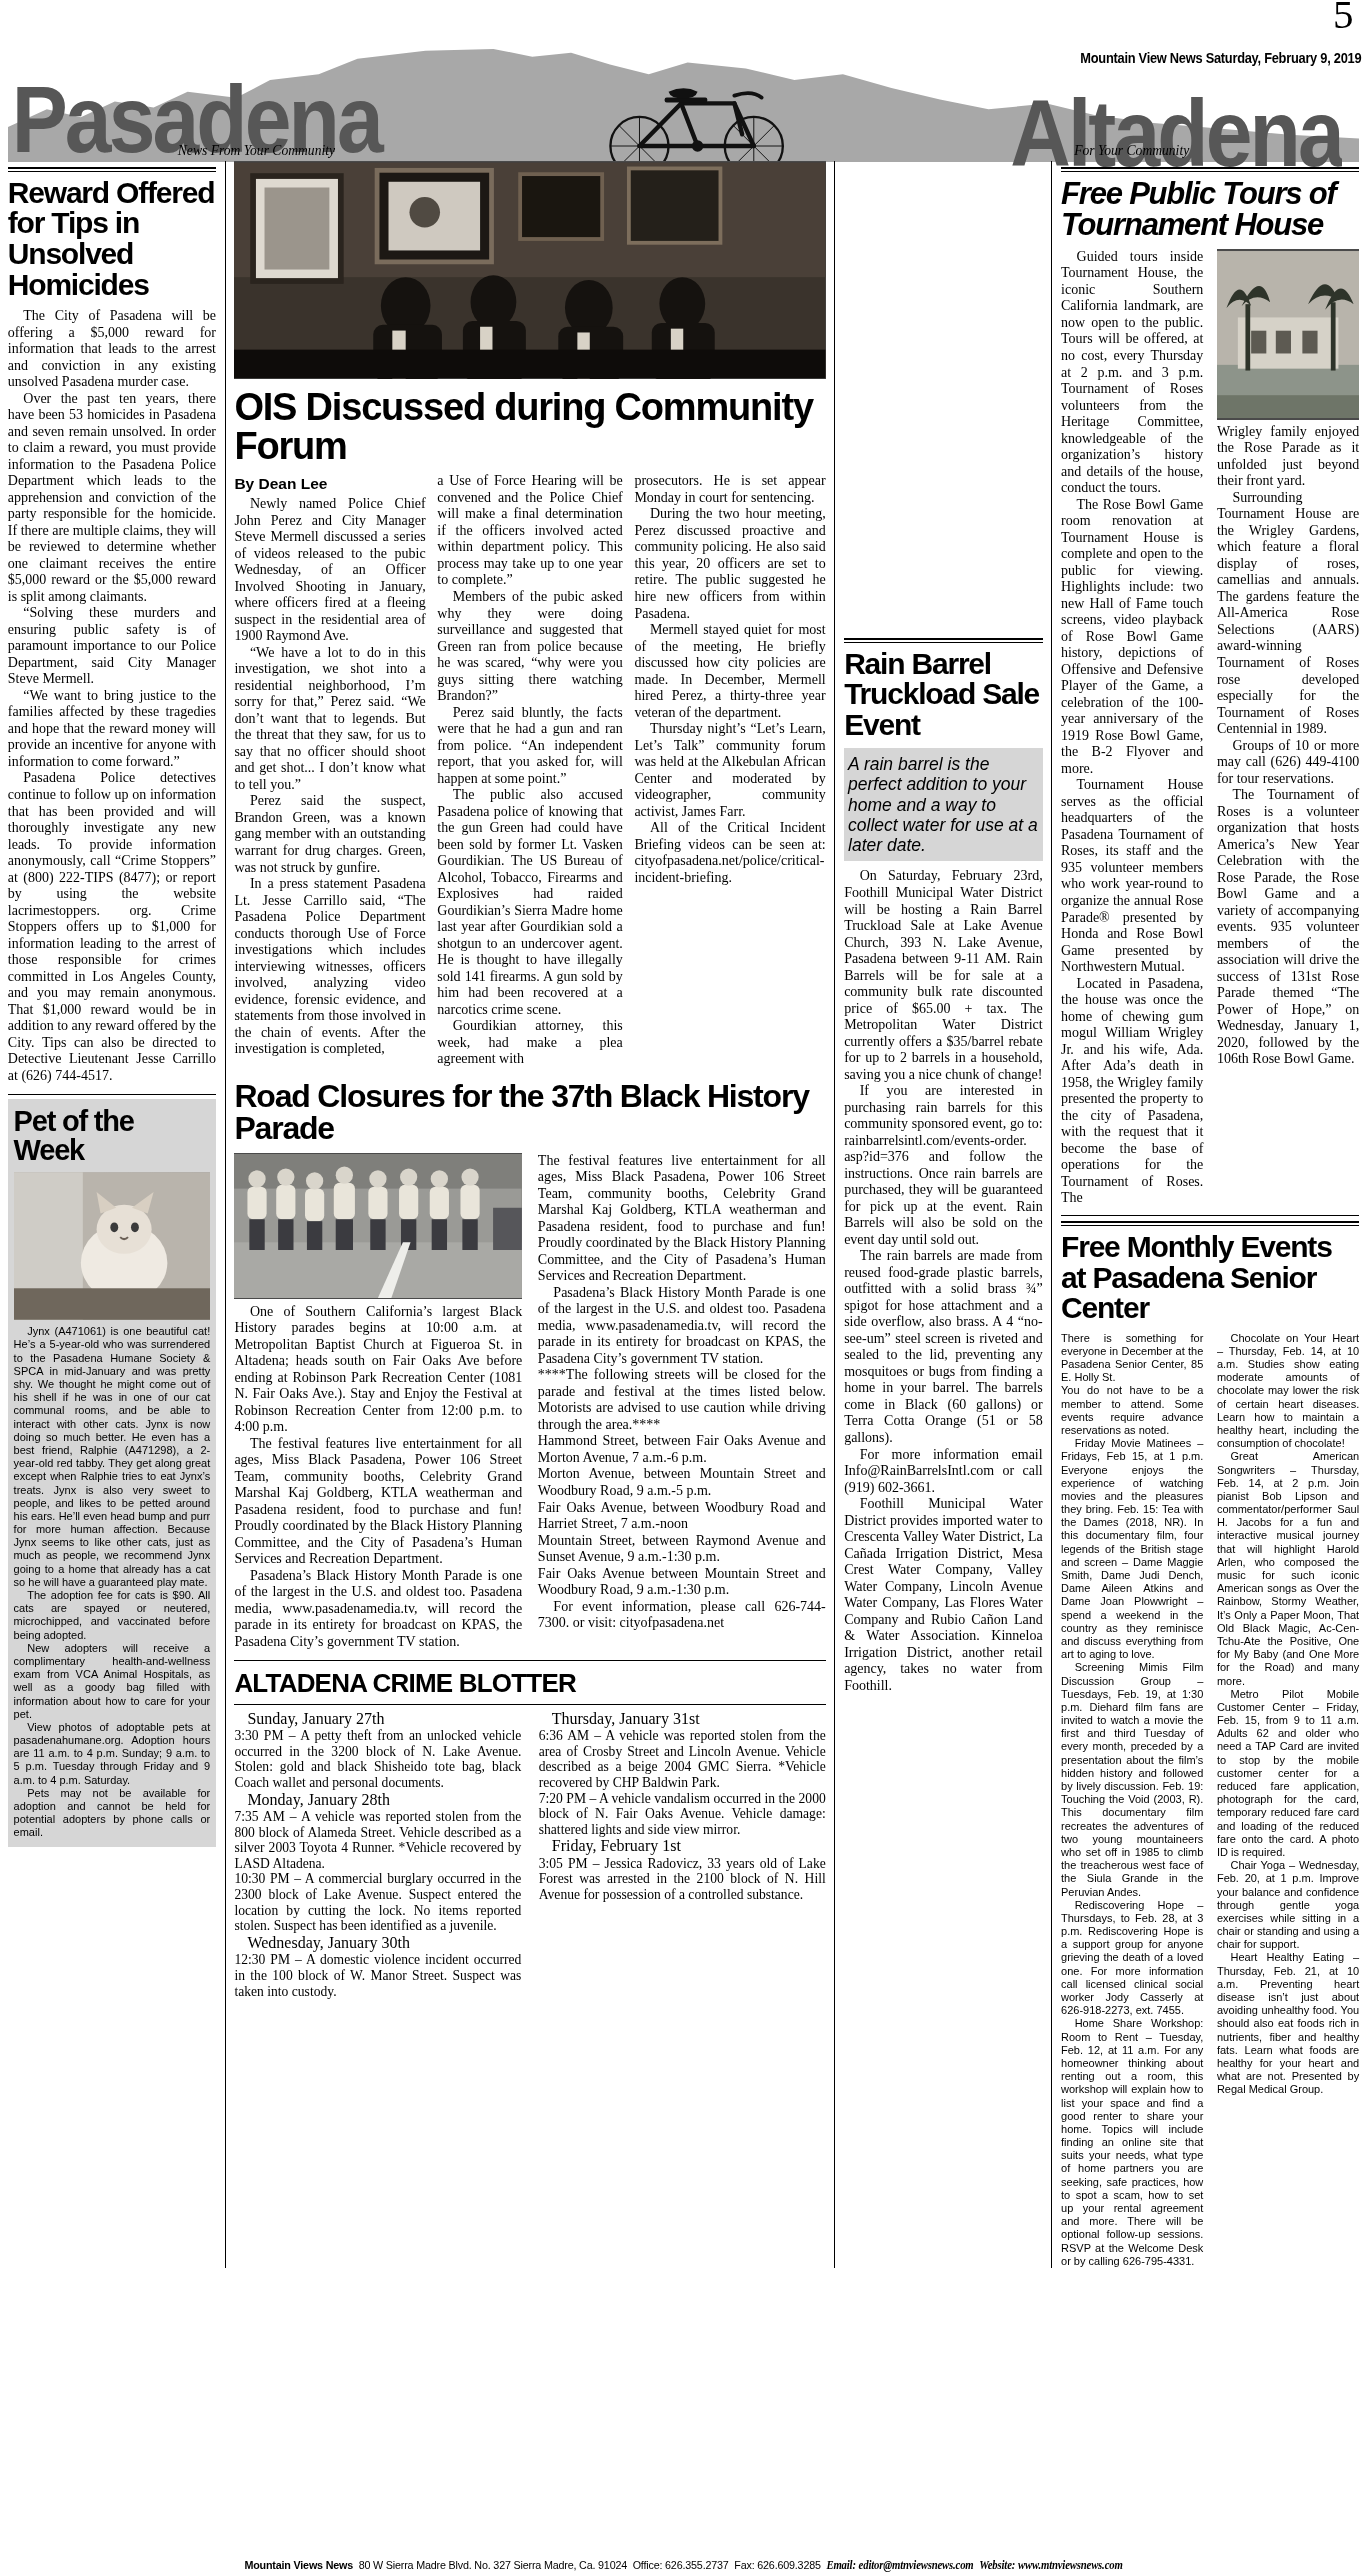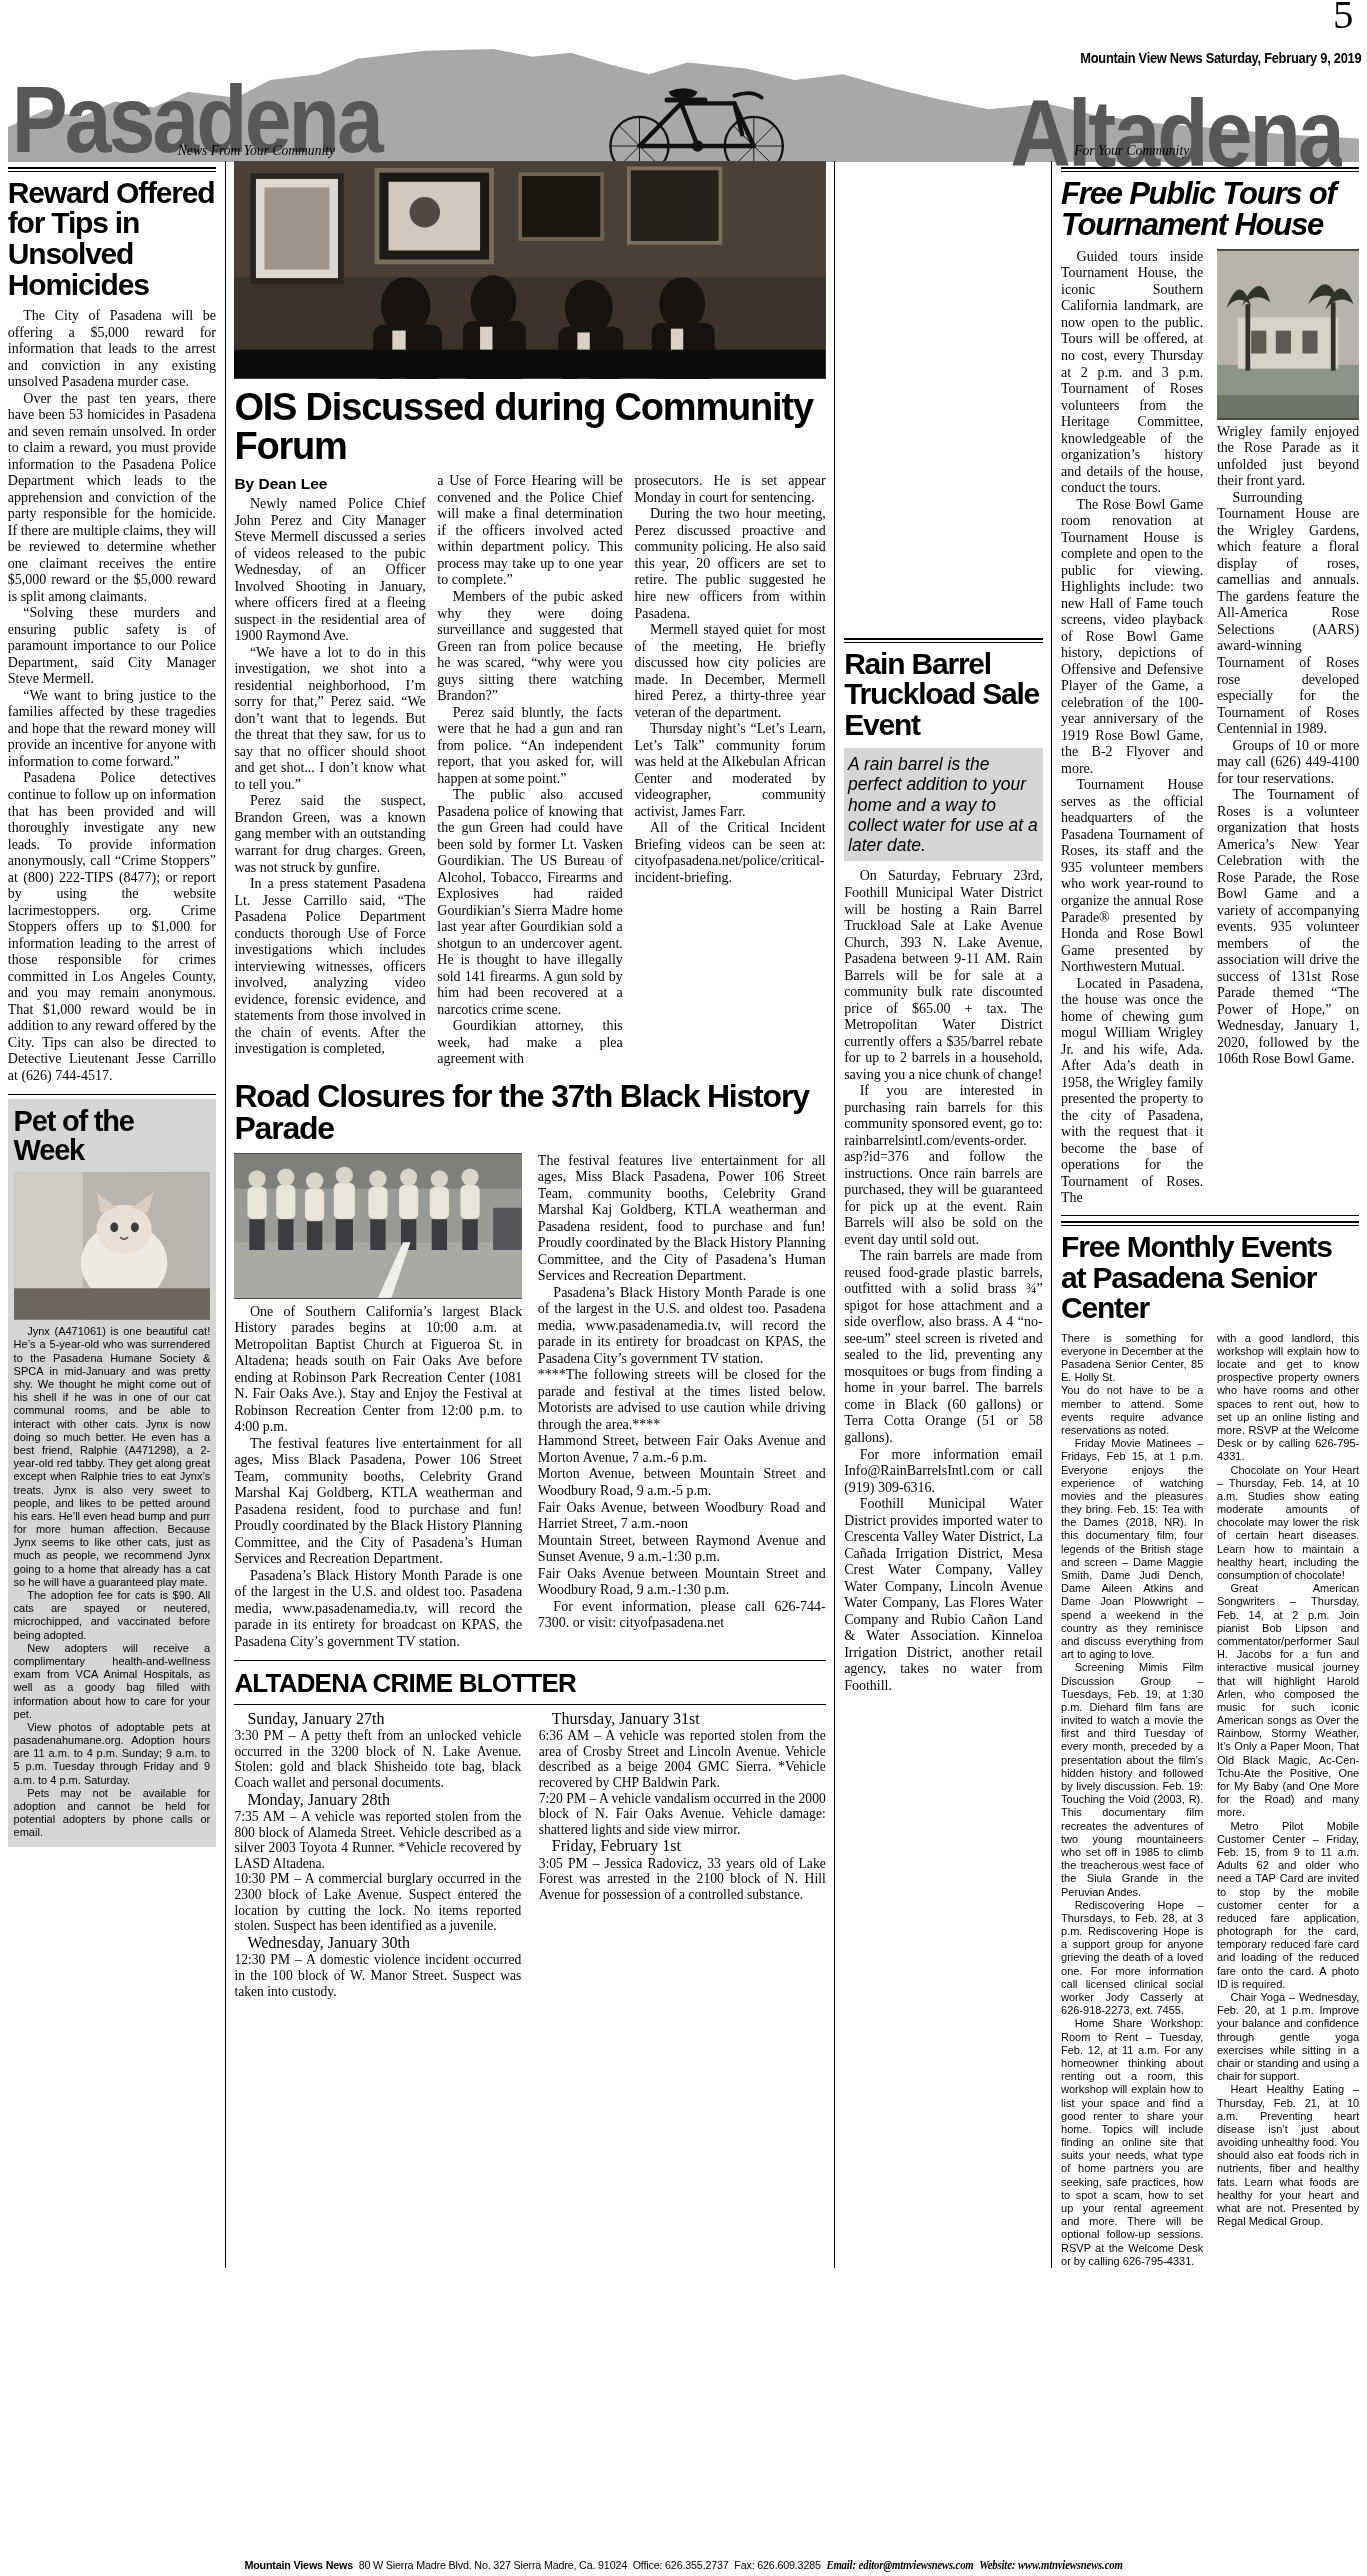--- a/index.html
+++ b/index.html
@@ -356,21 +356,21 @@
     <div class="col c4">
       <div style="height:471px;"></div>
       <div class="rule-double"></div>
       <h1 class="hl" style="font-size:30px;">Rain Barrel Truckload Sale Event</h1>
       <div class="shade">
         <p class="italic-lead">A rain barrel is the perfect addition to your home and a way to collect water for use at a later date.</p>
       </div>
       <p class="body" style="margin-top:7.8px;">On Saturday, February 23rd, Foothill Municipal Water District will be hosting a Rain Barrel Truckload Sale at Lake Avenue Church, 393 N. Lake Avenue, Pasadena between 9-11 AM. Rain Barrels will be for sale at a community bulk rate discounted price of $65.00 + tax. The Metropolitan Water District currently offers a $35/barrel rebate for up to 2 barrels in a household, saving you a nice chunk of change!</p>
       <p class="body">If you are interested in purchasing rain barrels for this community sponsored event, go to: rainbarrelsintl.com/events-order. asp?id=376 and follow the instructions. Once rain barrels are purchased, they will be guaranteed for pick up at the event. Rain Barrels will also be sold on the event day until sold out.</p>
       <p class="body">The rain barrels are made from reused food-grade plastic barrels, outfitted with a solid brass ¾” spigot for hose attachment and a side overflow, also brass. A 4 “no-see-um” steel screen is riveted and sealed to the lid, preventing any mosquitoes or bugs from finding a home in your barrel. The barrels come in Black (60 gallons) or Terra Cotta Orange (51 or 58 gallons).</p>
-      <p class="body">For more information email Info@RainBarrelsIntl.com or call (919) 309-6316.</p>
+      <p class="body">For more information email Info@RainBarrelsIntl.com or call (919) 602-3661.</p>
       <p class="body">Foothill Municipal Water District provides imported water to Crescenta Valley Water District, La Cañada Irrigation District, Mesa Crest Water Company, Valley Water Company, Lincoln Avenue Water Company, Las Flores Water Company and Rubio Cañon Land &amp; Water Association. Kinneloa Irrigation District, another retail agency, takes no water from Foothill.</p>
     </div>
 
     <div class="col c5">
       <div class="rule-double"></div>
       <h1 class="hl" style="font-size:31px;font-style:italic;">Free Public Tours of Tournament House</h1>
 
       <div style="display:flex;">
         <div style="width:50%;padding-right:6.8px;">
           <p class="body">Guided tours inside Tournament House, the iconic Southern California landmark, are now open to the public. Tours will be offered, at no cost, every Thursday at 2 p.m. and 3 p.m. Tournament of Roses volunteers from the Heritage Committee, knowledgeable of the organization’s history and details of the house, conduct the tours.</p>
@@ -413,21 +413,20 @@
         <div style="width:50%;padding-right:6.8px;">
           <p class="sbody noind">There is something for everyone in December at the Pasadena Senior Center, 85 E. Holly St.</p>
           <p class="sbody noind">You do not have to be a member to attend. Some events require advance reservations as noted.</p>
           <p class="sbody">Friday Movie Matinees – Fridays, Feb 15, at 1 p.m. Everyone enjoys the experience of watching movies and the pleasures they bring. Feb. 15: Tea with the Dames (2018, NR). In this documentary film, four legends of the British stage and screen – Dame Maggie Smith, Dame Judi Dench, Dame Aileen Atkins and Dame Joan Plowwright – spend a weekend in the country as they reminisce and discuss everything from art to aging to love.</p>
           <p class="sbody">Screening Mimis Film Discussion Group – Tuesdays, Feb. 19, at 1:30 p.m. Diehard film fans are invited to watch a movie the first and third Tuesday of every month, preceded by a presentation about the film’s hidden history and followed by lively discussion. Feb. 19: Touching the Void (2003, R). This documentary film recreates the adventures of two young mountaineers who set off in 1985 to climb the treacherous west face of the Siula Grande in the Peruvian Andes.</p>
           <p class="sbody">Rediscovering Hope – Thursdays, to Feb. 28, at 3 p.m. Rediscovering Hope is a support group for anyone grieving the death of a loved one. For more information call licensed clinical social worker Jody Casserly at 626-918-2273, ext. 7455.</p>
           <p class="sbody">Home Share Workshop: Room to Rent – Tuesday, Feb. 12, at 11 a.m. For any homeowner thinking about renting out a room, this workshop will explain how to list your space and find a good renter to share your home. Topics will include finding an online site that suits your needs, what type of home partners you are seeking, safe practices, how to spot a scam, how to set up your rental agreement and more. There will be optional follow-up sessions. RSVP at the Welcome Desk or by calling 626-795-4331.</p>
 
         </div>
         <div style="width:50%;padding-left:6.8px;">
-          <p class="sbody noind">with a good landlord, this workshop will explain how to locate and get to know prospective property owners who have rooms and other spaces to rent out, how to set up an online listing and more. RSVP at the Welcome Desk or by calling 626-795-4331.</p>
           <p class="sbody">Chocolate on Your Heart – Thursday, Feb. 14, at 10 a.m. Studies show eating moderate amounts of chocolate may lower the risk of certain heart diseases. Learn how to maintain a healthy heart, including the consumption of chocolate!</p>
           <p class="sbody">Great American Songwriters – Thursday, Feb. 14, at 2 p.m. Join pianist Bob Lipson and commentator/performer Saul H. Jacobs for a fun and interactive musical journey that will highlight Harold Arlen, who composed the music for such iconic American songs as Over the Rainbow, Stormy Weather, It’s Only a Paper Moon, That Old Black Magic, Ac-Cen-Tchu-Ate the Positive, One for My Baby (and One More for the Road) and many more.</p>
           <p class="sbody">Metro Pilot Mobile Customer Center – Friday, Feb. 15, from 9 to 11 a.m. Adults 62 and older who need a TAP Card are invited to stop by the mobile customer center for a reduced fare application, photograph for the card, temporary reduced fare card and loading of the reduced fare onto the card. A photo ID is required.</p>
           <p class="sbody">Chair Yoga – Wednesday, Feb. 20, at 1 p.m. Improve your balance and confidence through gentle yoga exercises while sitting in a chair or standing and using a chair for support.</p>
           <p class="sbody">Heart Healthy Eating – Thursday, Feb. 21, at 10 a.m. Preventing heart disease isn’t just about avoiding unhealthy food. You should also eat foods rich in nutrients, fiber and healthy fats. Learn what foods are healthy for your heart and what are not. Presented by Regal Medical Group.</p>
 
         </div>
       </div>
     </div>
   </div>

